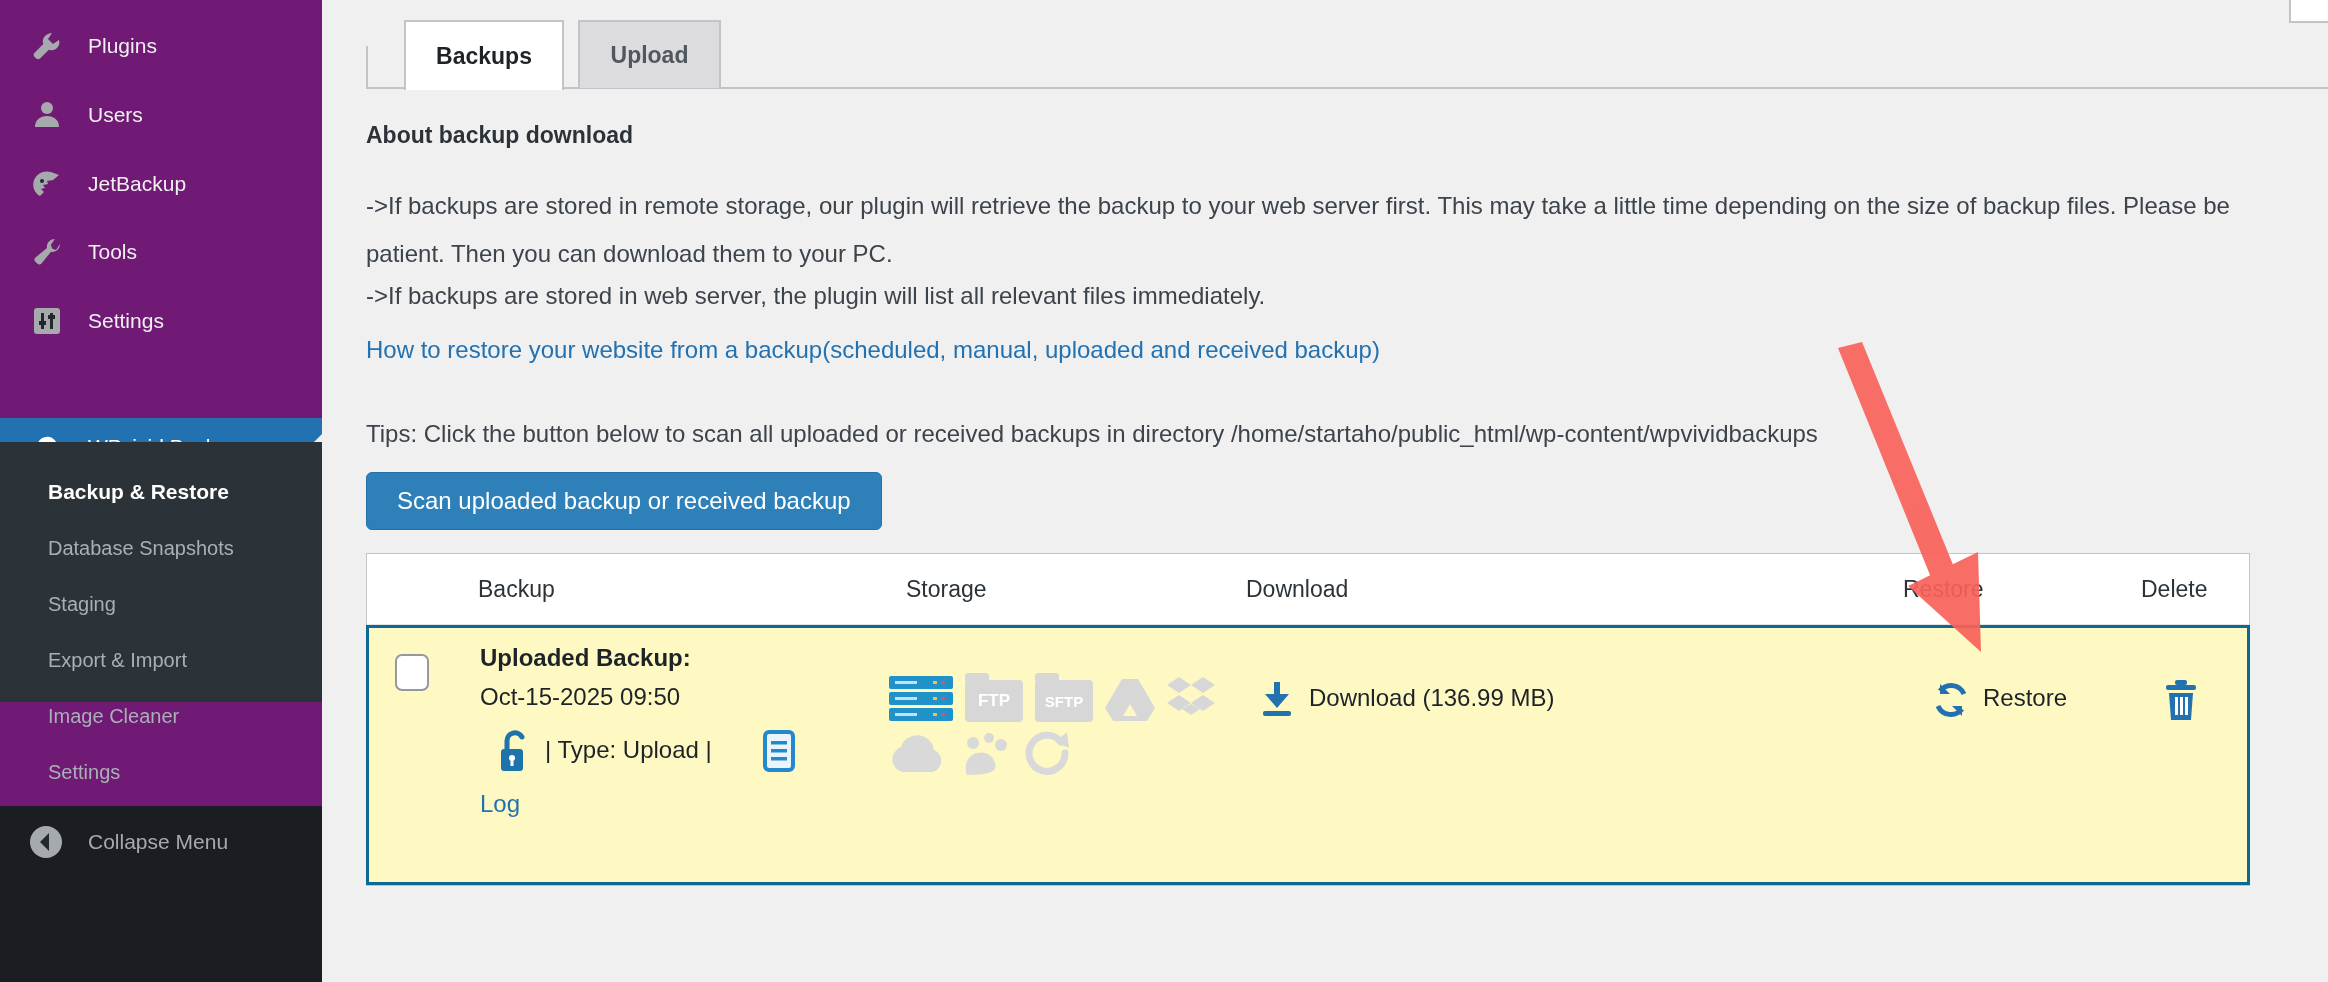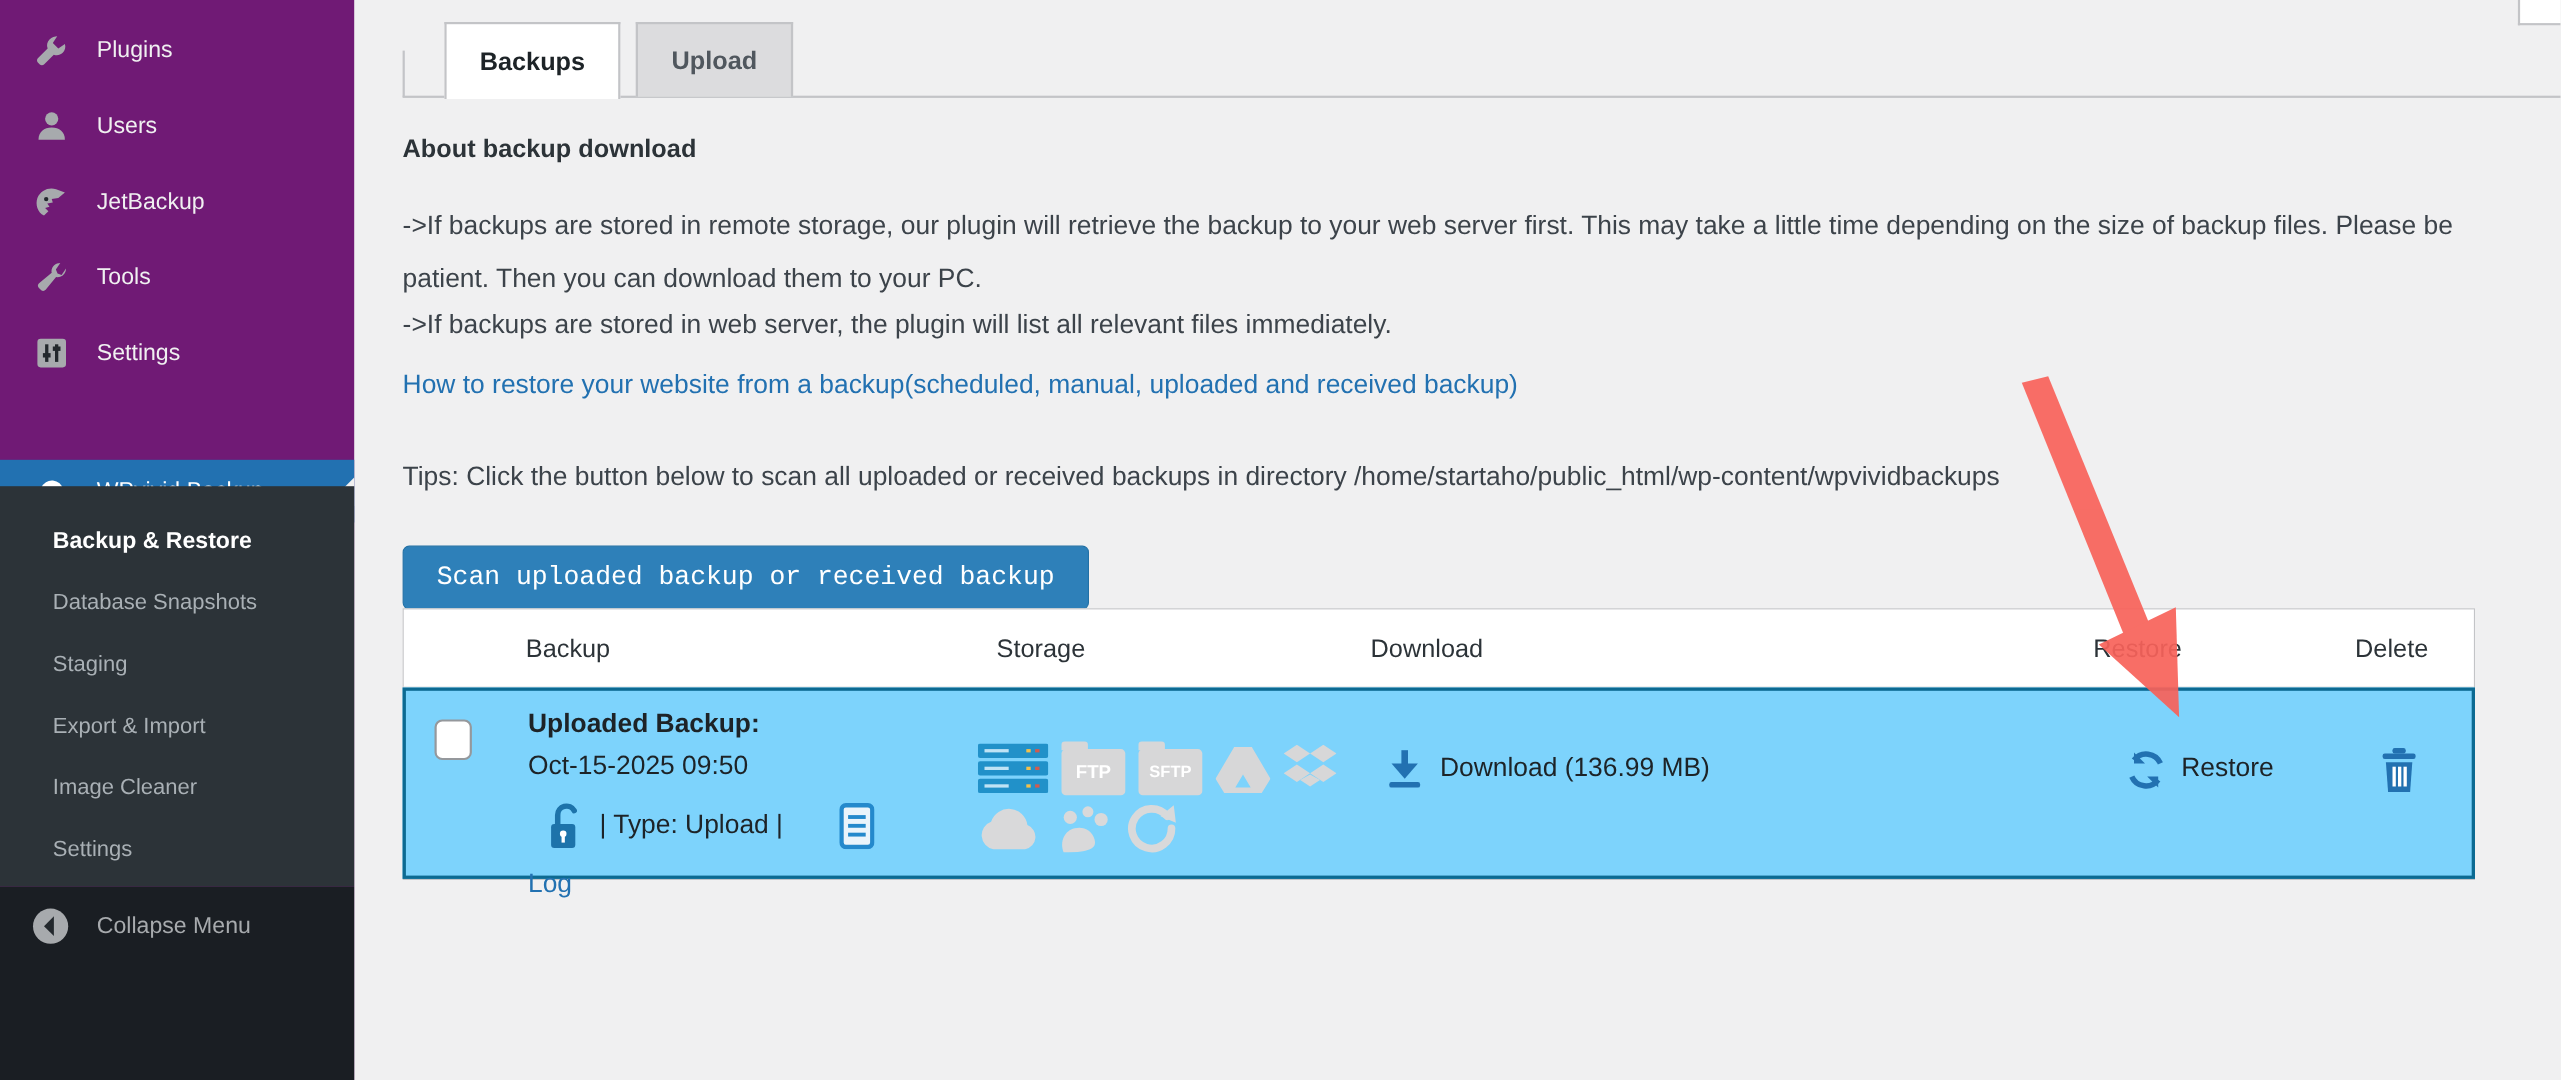--- a/index.html
+++ b/index.html
@@ -6,21 +6,21 @@
   body{font-family:"Liberation Sans",sans-serif;background:#f0f0f1;}
   .screen{position:relative;width:2328px;height:982px;overflow:hidden;background:#f0f0f1;}
 
   
   .sidebar{position:absolute;left:0;top:0;width:322px;height:982px;background:#701a75;}
   .side-bottom{position:absolute;left:0;top:806px;width:322px;height:176px;background:#1a1e23;}
   .menu-item{position:absolute;left:0;width:322px;height:64px;display:flex;align-items:center;gap:24px;padding-left:30px;box-sizing:border-box;color:#f0f0f1;font-size:21px;cursor:pointer;}
   .menu-item .mi{width:34px;height:34px;flex:0 0 34px;display:flex;align-items:center;justify-content:center;}
   .menu-item.active{background:#2271b1;color:#fff;}
   .menu-arrow{position:absolute;right:0;top:50%;margin-top:-13px;width:0;height:0;border:13px solid transparent;border-right-color:#f0f0f1;border-left:none;}
-  .submenu{position:absolute;left:0;top:442px;width:322px;height:364px;background:#2c3338;padding-top:22px;box-sizing:border-box;}
+  .submenu{position:absolute;left:0;top:442px;width:322px;height:260px;background:#2c3338;padding-top:22px;box-sizing:border-box;}
   .submenu-item{height:56px;display:flex;align-items:center;padding-left:48px;color:#a9b0b5;font-size:20px;cursor:pointer;}
   .submenu-item.current{color:#fff;font-weight:bold;font-size:21px;}
   .collapse{position:absolute;left:0;top:812px;width:322px;height:60px;display:flex;align-items:center;gap:26px;padding-left:30px;box-sizing:border-box;color:#a7aaad;font-size:21px;cursor:pointer;}
   .collapse-circle{width:32px;height:32px;border-radius:50%;background:#a7aaad;display:flex;align-items:center;justify-content:center;}
   .collapse-circle .tri{width:0;height:0;border:9px solid transparent;border-right-color:#23282d;border-left:none;margin-right:3px;}
 
   
   .tab-baseline{position:absolute;left:366px;top:87px;width:1962px;height:0;border-top:2px solid #c3c4c7;}
   .tab-notch{position:absolute;left:366px;top:46px;width:0;height:42px;border-left:2px solid #c3c4c7;}
   .tab{position:absolute;top:20px;height:68px;display:flex;align-items:center;justify-content:center;font-size:23px;font-weight:bold;box-sizing:border-box;cursor:pointer;}
@@ -28,27 +28,27 @@
   .tab.inactive{left:578px;width:143px;background:#dcdcde;border:2px solid #c3c4c7;border-bottom:none;color:#50575e;}
   .tr-box{position:absolute;right:0;top:0;width:37px;height:21px;background:#fff;border-left:2px solid #c3c4c7;border-bottom:2px solid #c3c4c7;}
 
   
   .h-about{position:absolute;left:366px;top:122px;font-size:23px;font-weight:bold;color:#2c3338;}
   .para{position:absolute;left:366px;width:1880px;font-size:24px;line-height:48px;color:#3c434a;}
   .p1{top:182px;}
   .p2{top:272px;}
   .howto{position:absolute;left:366px;top:336px;font-size:24px;color:#2271b1;text-decoration:none;cursor:pointer;}
   .tips{position:absolute;left:366px;top:420px;font-size:24px;color:#3c434a;}
-  .scan-btn{position:absolute;left:366px;top:472px;height:58px;padding:0 30px;background:#2e80b9;border:1px solid #2371a6;border-radius:6px;color:#fff;font-size:24px;font-family:Liberation Mono, monospace;cursor:pointer;margin-top:24px;}
+  .scan-btn{position:absolute;left:366px;top:472px;height:58px;padding:0 30px;background:#2e80b9;border:1px solid #2371a6;border-radius:6px;color:#fff;font-size:24px;font-family:Liberation Sans, sans-serif;cursor:pointer;}
 
   
   .panel{position:absolute;left:366px;top:553px;width:1884px;background:#fff;border:1px solid #c3c4c7;box-sizing:border-box;}
   .thead{position:relative;height:70px;border-bottom:1px solid #e2e4e7;}
   .th{position:absolute;top:0;height:70px;display:flex;align-items:center;font-size:23px;color:#2c3338;}
-  .sel-row{position:relative;height:174px;border:3px solid #0c6a92;box-sizing:border-box;margin:0 -1px;background:#7dd3fc;padding-left:20px;}
+  .sel-row{position:relative;height:260px;border:3px solid #0c6a92;box-sizing:border-box;margin:0 -1px;background:#fef9c3;padding-left:20px;}
   .tfoot{position:relative;height:72px;}
   .cb{position:absolute;width:30px;height:33px;background:#fff;border:2px solid #95989c;border-radius:7px;cursor:pointer;}
   .cell-text{position:absolute;font-size:24px;color:#1d2327;white-space:nowrap;}
   .bold{font-weight:bold;}
   .blue-link{color:#2271b1;cursor:pointer;}
   .icon-abs{position:absolute;}
   .stor-row{position:absolute;display:flex;align-items:center;gap:12px;}
   .folder{width:58px;height:42px;background:#d7d7d8;border-radius:4px;position:relative;display:flex;align-items:center;justify-content:center;color:#fff;font-weight:bold;}
   .folder:before{content:"";position:absolute;left:0;top:-7px;width:24px;height:8px;background:#d7d7d8;border-radius:3px 3px 0 0;}
 

